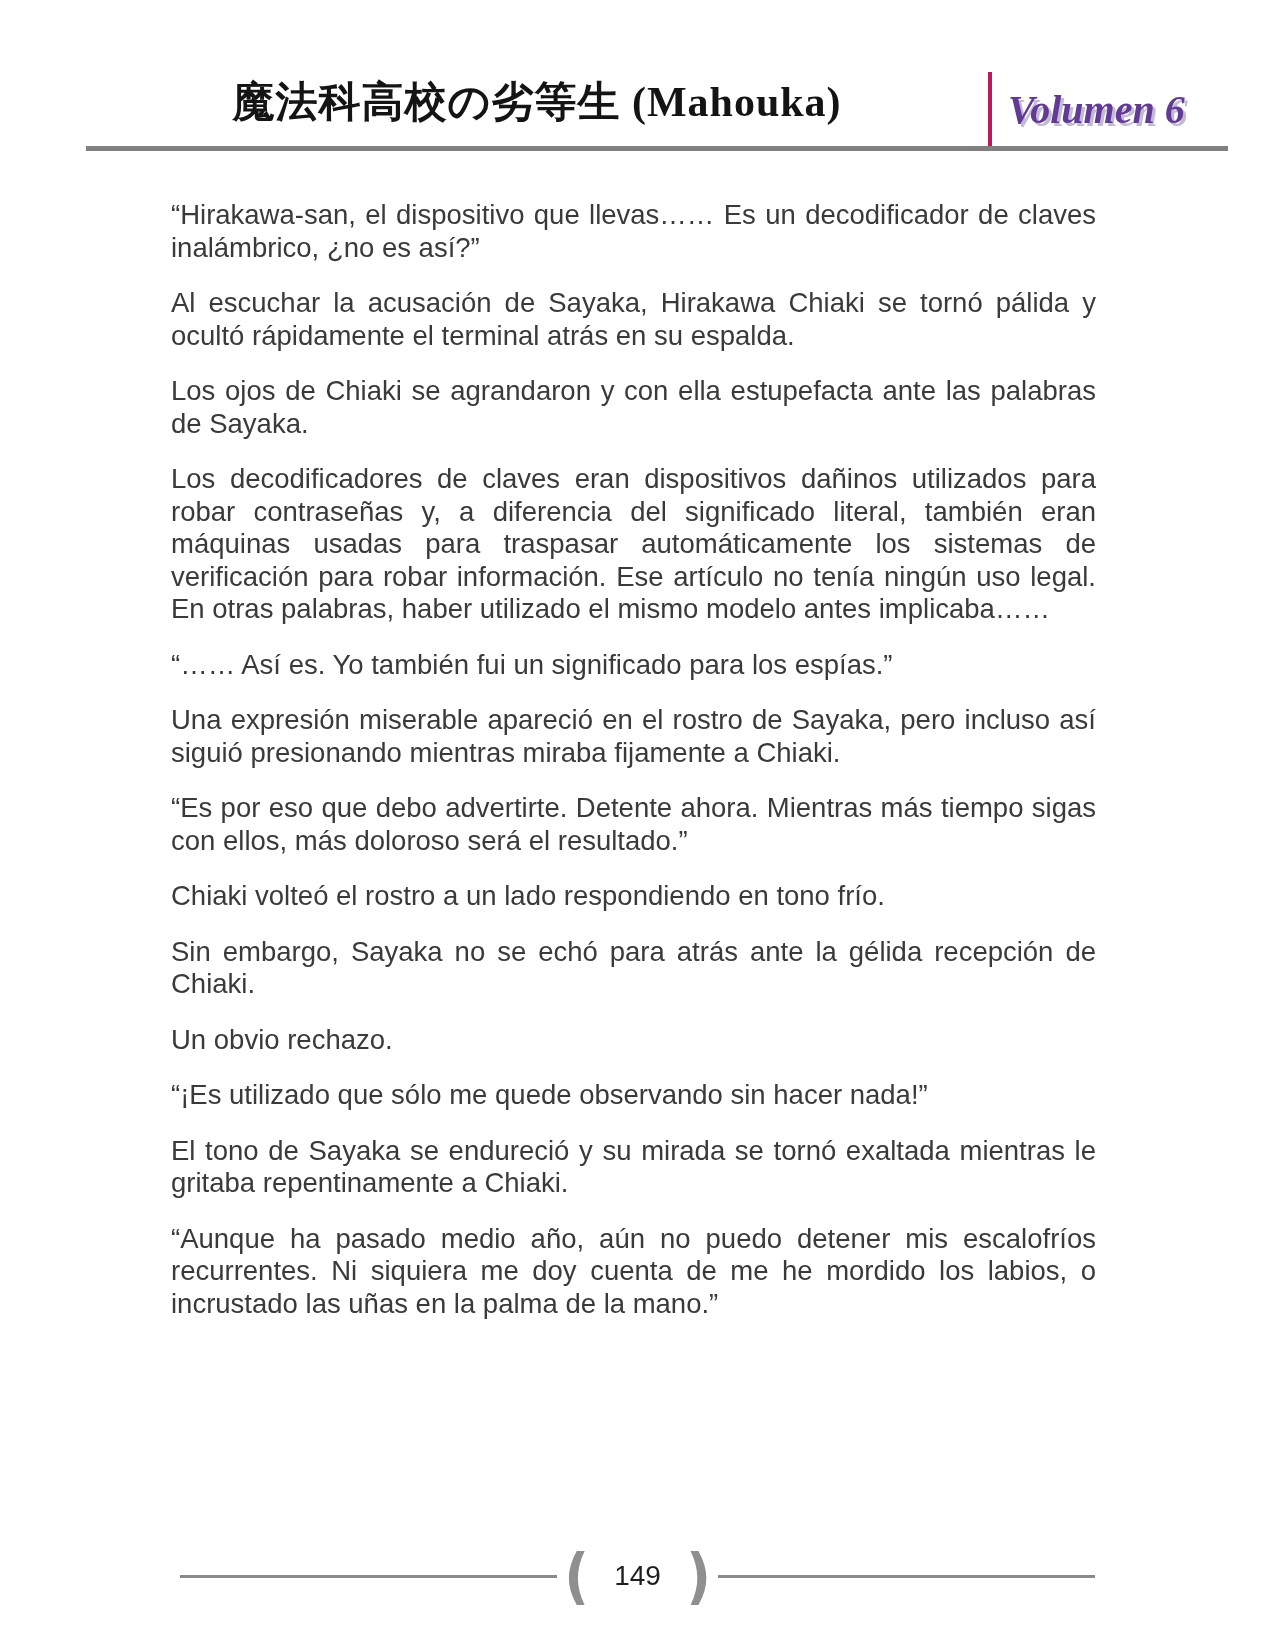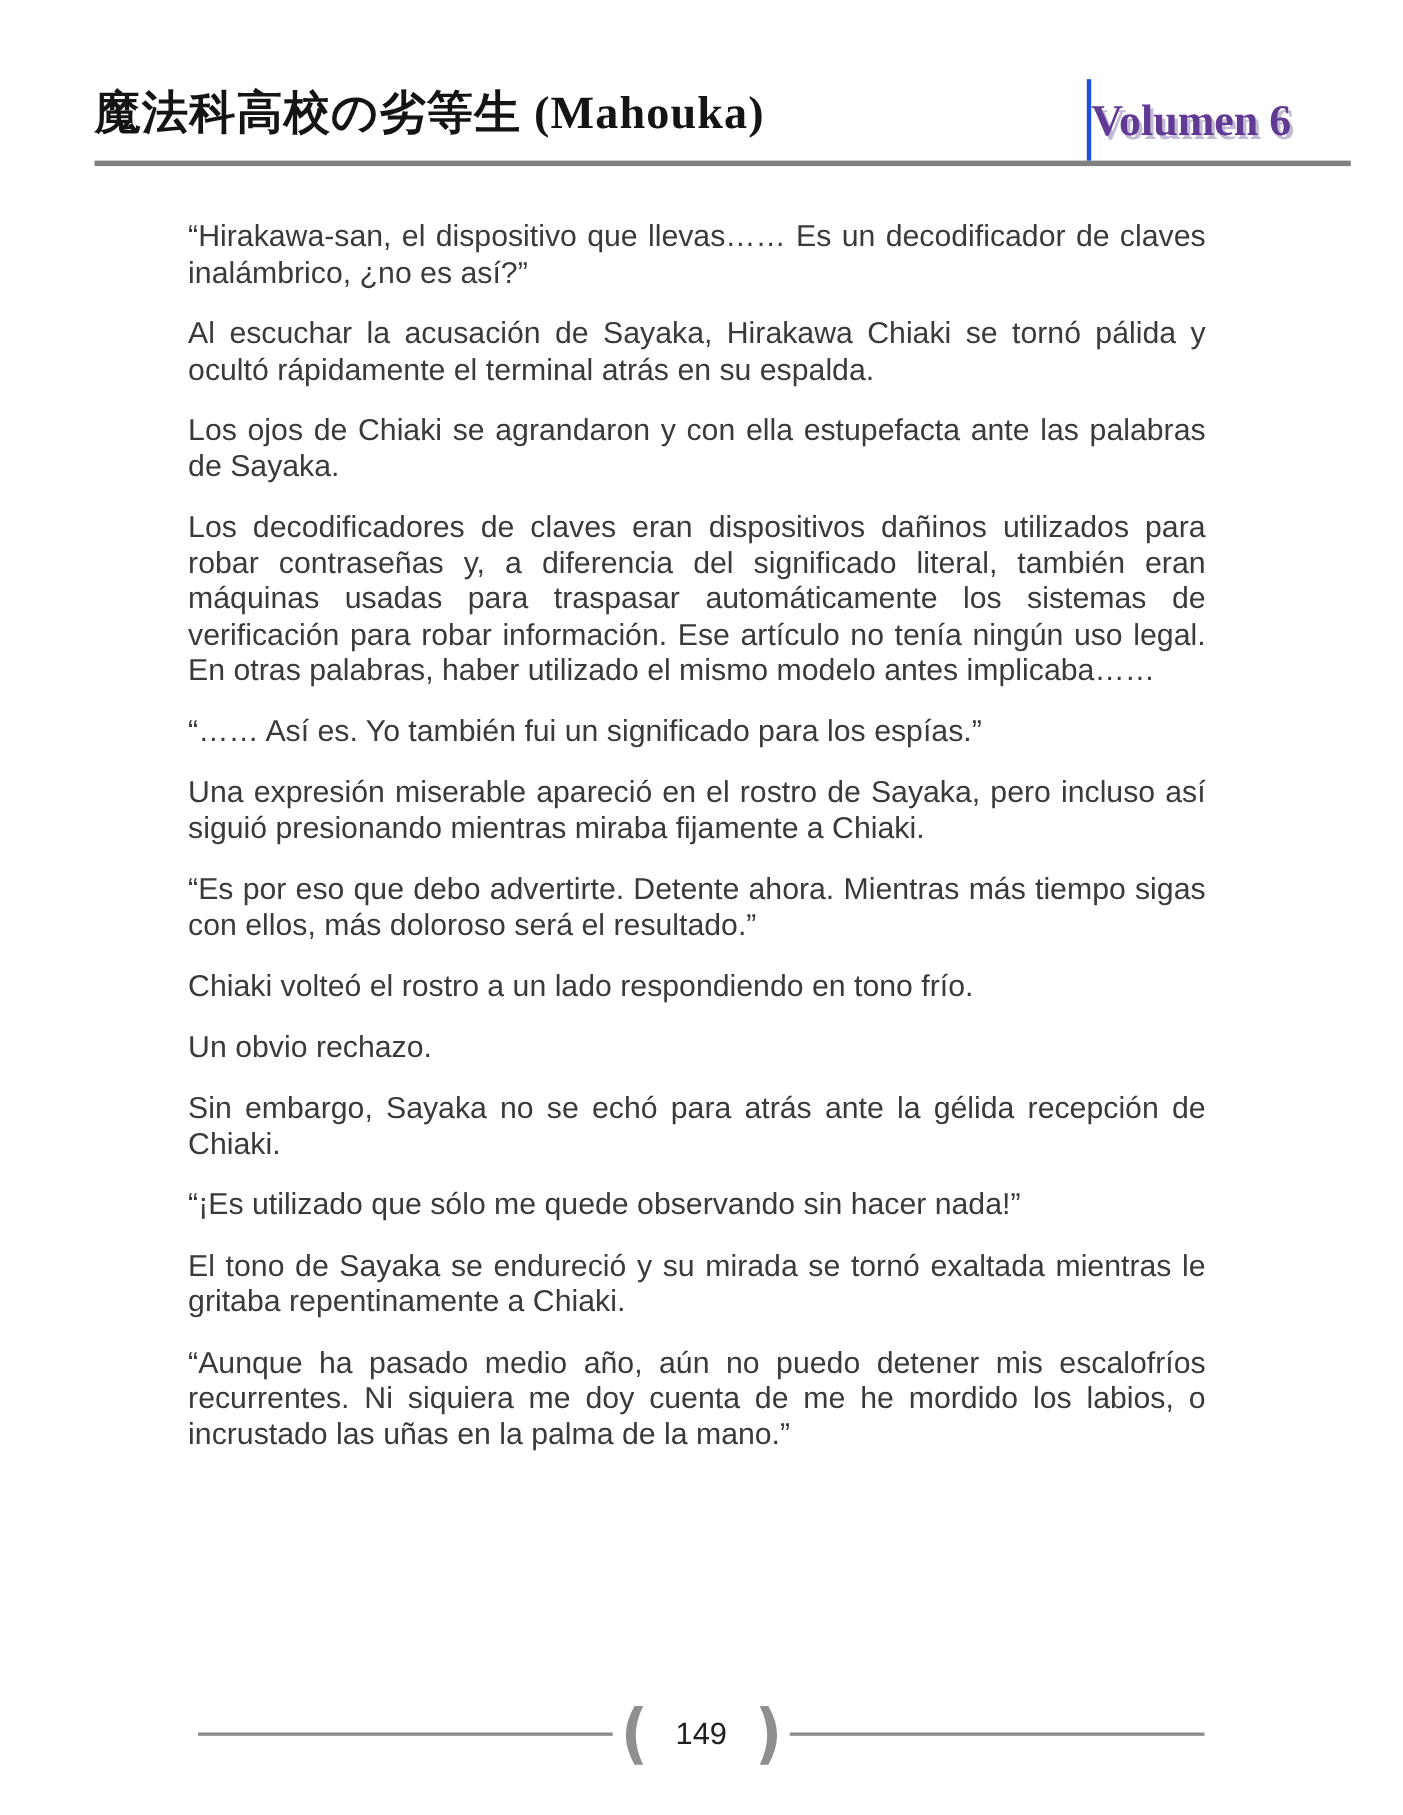--- a/index.html
+++ b/index.html
@@ -14,35 +14,37 @@
 
   
   .page-header {
     position:absolute; left:86px; right:47px; top:58px;
     height:93px;
     display:flex; align-items:stretch;
     border-bottom:5px solid #808080;
   }
   .header-title-area {
     flex:1 1 auto;
-    display:flex; align-items:center; 
+    display:flex; align-items:center; justify-content:center;
   }
   .doc-title {
     font-family:"Liberation Serif", "DejaVu Serif", serif;
     font-weight:bold;
     font-size:42px;
     color:#141414;
     white-space:nowrap;
     letter-spacing:1px;
   }
   .header-volume {
     width:240px;
     margin-top:14px;
-    border-left:4px solid #1d4ed8;
+    border-left:4px solid #be185d;
     display:flex; align-items:center;
+    padding-left:16px;
+    font-style:italic;
   }
   .volume-label {
     font-family:"Liberation Serif", "DejaVu Serif", serif;
     font-weight:bold;
     font-size:40px;
     color:#613a94;
     text-shadow:3px 3px 0 #c3bad3;
     white-space:nowrap;
   }
 
@@ -104,22 +106,22 @@
 
   <main class="page-body" id="paragraphs">
       <p>“Hirakawa-san, el dispositivo que llevas…… Es un decodificador de claves inalámbrico, ¿no es así?”</p>
       <p>Al escuchar la acusación de Sayaka, Hirakawa Chiaki se tornó pálida y ocultó rápidamente el terminal atrás en su espalda.</p>
       <p>Los ojos de Chiaki se agrandaron y con ella estupefacta ante las palabras de Sayaka.</p>
       <p>Los decodificadores de claves eran dispositivos dañinos utilizados para robar contraseñas y, a diferencia del significado literal, también eran máquinas usadas para traspasar automáticamente los sistemas de verificación para robar información. Ese artículo no tenía ningún uso legal. En otras palabras, haber utilizado el mismo modelo antes implicaba……</p>
       <p>“…… Así es. Yo también fui un significado para los espías.”</p>
       <p>Una expresión miserable apareció en el rostro de Sayaka, pero incluso así siguió presionando mientras miraba fijamente a Chiaki.</p>
       <p>“Es por eso que debo advertirte. Detente ahora. Mientras más tiempo sigas con ellos, más doloroso será el resultado.”</p>
       <p>Chiaki volteó el rostro a un lado respondiendo en tono frío.</p>
+      <p>Sin embargo, Sayaka no se echó para atrás ante la gélida recepción de Chiaki.</p>
       <p>Un obvio rechazo.</p>
-      <p>Sin embargo, Sayaka no se echó para atrás ante la gélida recepción de Chiaki.</p>
       <p>“¡Es utilizado que sólo me quede observando sin hacer nada!”</p>
       <p>El tono de Sayaka se endureció y su mirada se tornó exaltada mientras le gritaba repentinamente a Chiaki.</p>
       <p>“Aunque ha pasado medio año, aún no puedo detener mis escalofríos recurrentes. Ni siquiera me doy cuenta de me he mordido los labios, o incrustado las uñas en la palma de la mano.”</p>
     </main>
 
   <footer class="page-footer">
     <span class="footer-rule"></span>
     <span class="footer-bracket">(</span>
     <span class="page-number">149</span>
     <span class="footer-bracket">)</span>

